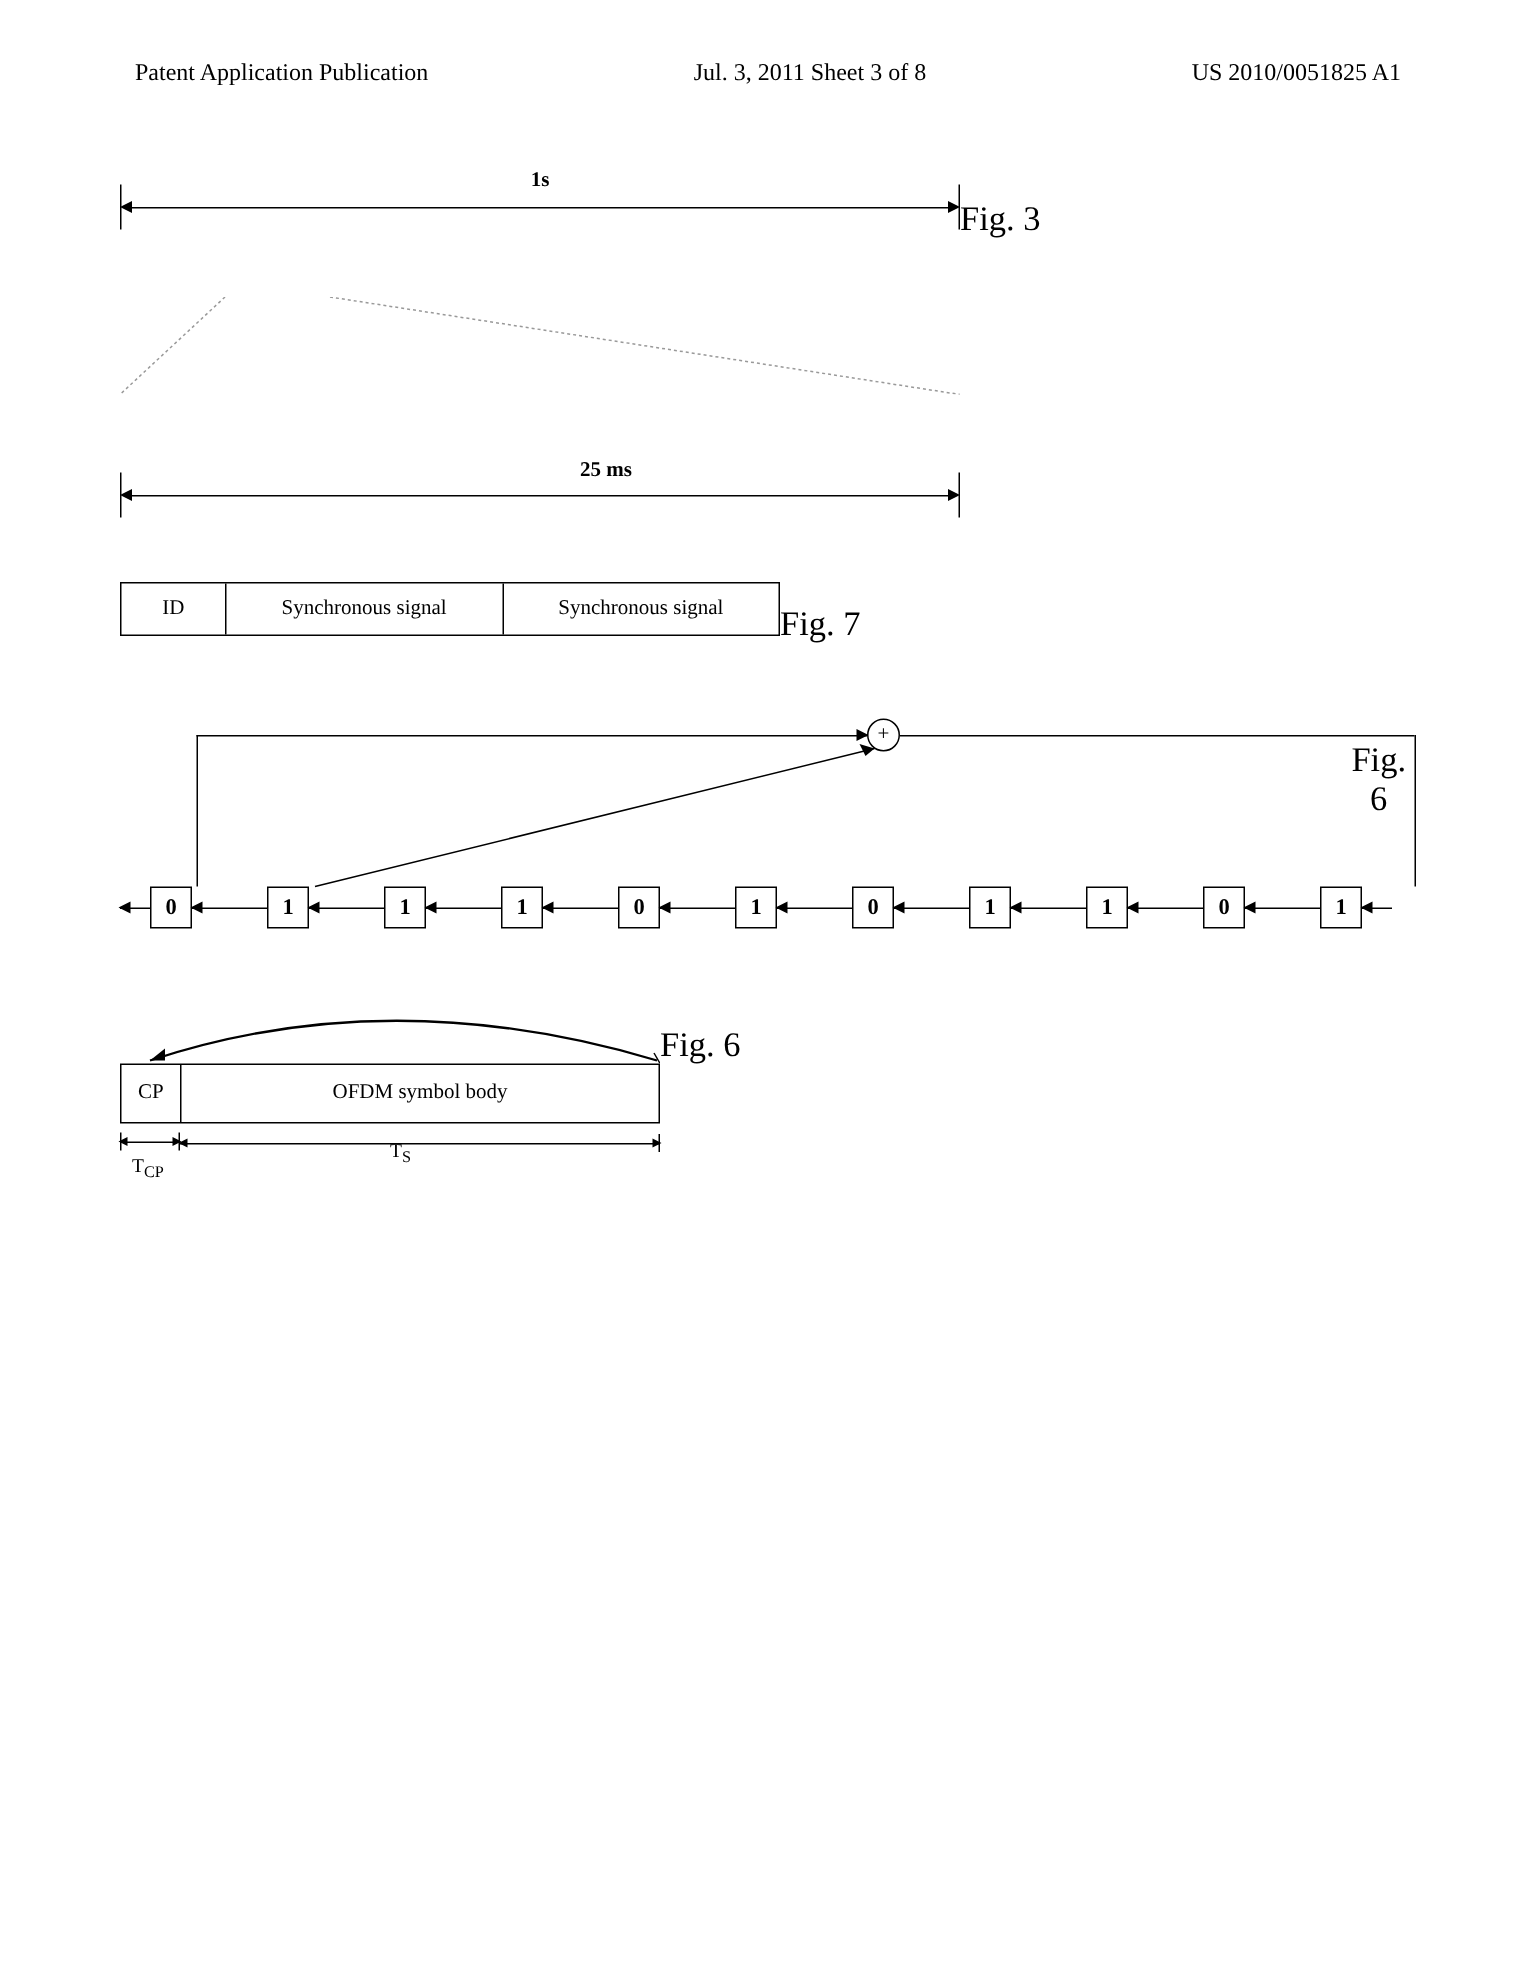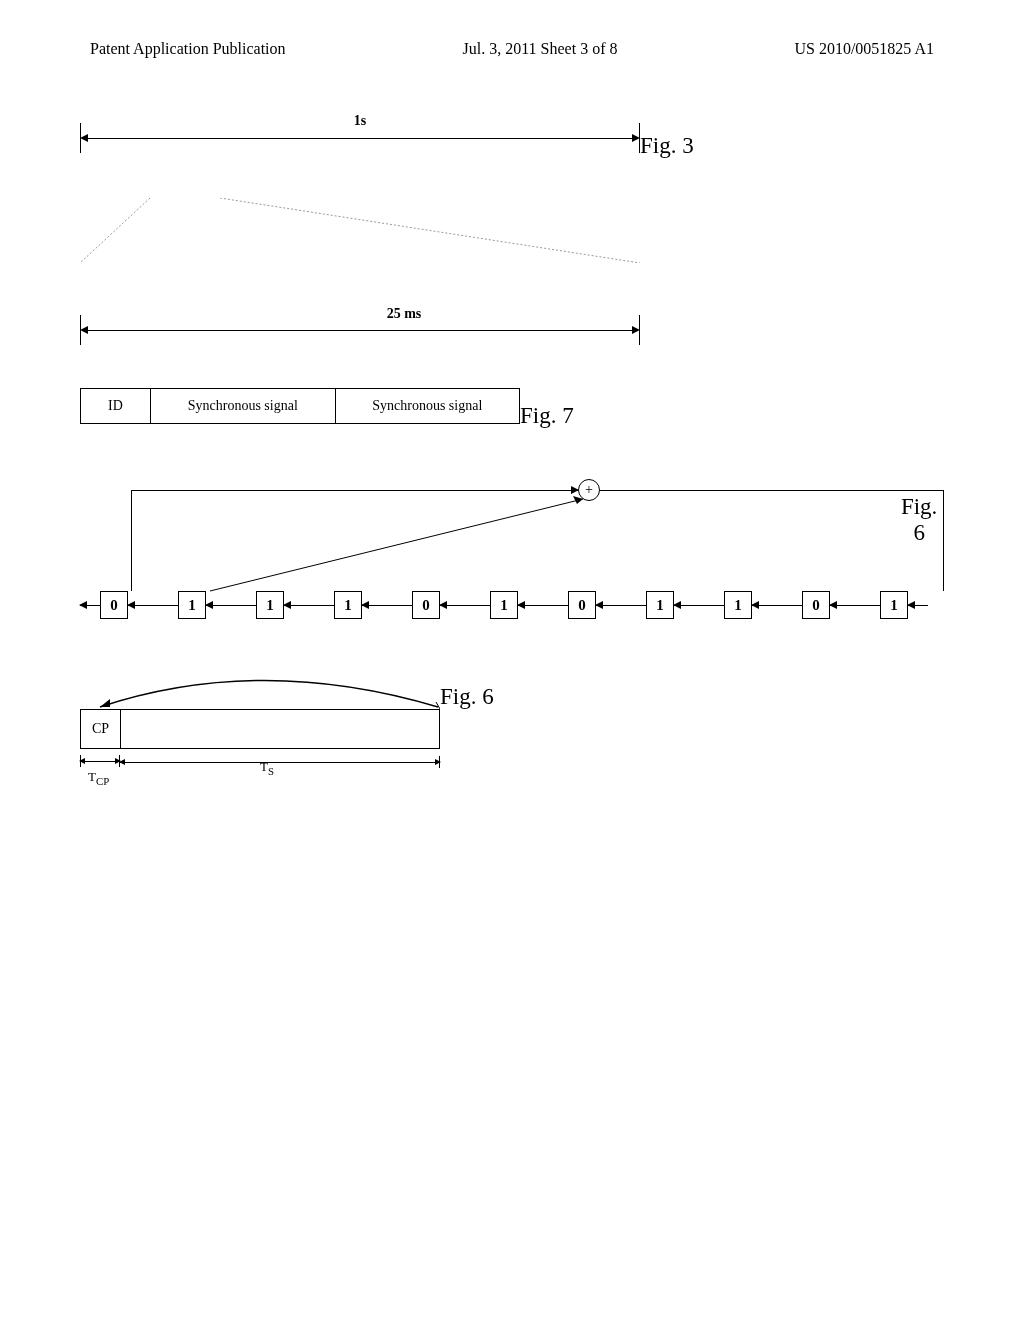--- a/index.html
+++ b/index.html
@@ -417,20 +417,21 @@
 
 <div class="figure-container">
   <div class="fig6-box">
     <svg class="fig6-curve">
       <path d="M 20 38 Q 180 -15 358 38" stroke="black" fill="none" stroke-width="1.5"></path>
       <polygon points="20,38 30,30 30,38" fill="black"></polygon>
       <line x1="356" y1="33" x2="360" y2="40" stroke="black" stroke-width="1"></line>
     </svg>
     <div class="fig6-row">
       <div style="width:40px;border-right:1px solid black">CP</div>
+      <div style="flex:1">OFDM symbol body</div>
     </div>
     <div class="fig6-bottom-arrows">
       <div class="bi-arrow fig6-arr-small">
         <span class="tick" style="left:0"></span>
         <span class="tick" style="right:0"></span>
       </div>
       <div class="bi-arrow fig6-arr-large">
         <span class="tick" style="right:0"></span>
       </div>
       <span class="fig6-t1"><span>T</span><sub>CP</sub></span>

